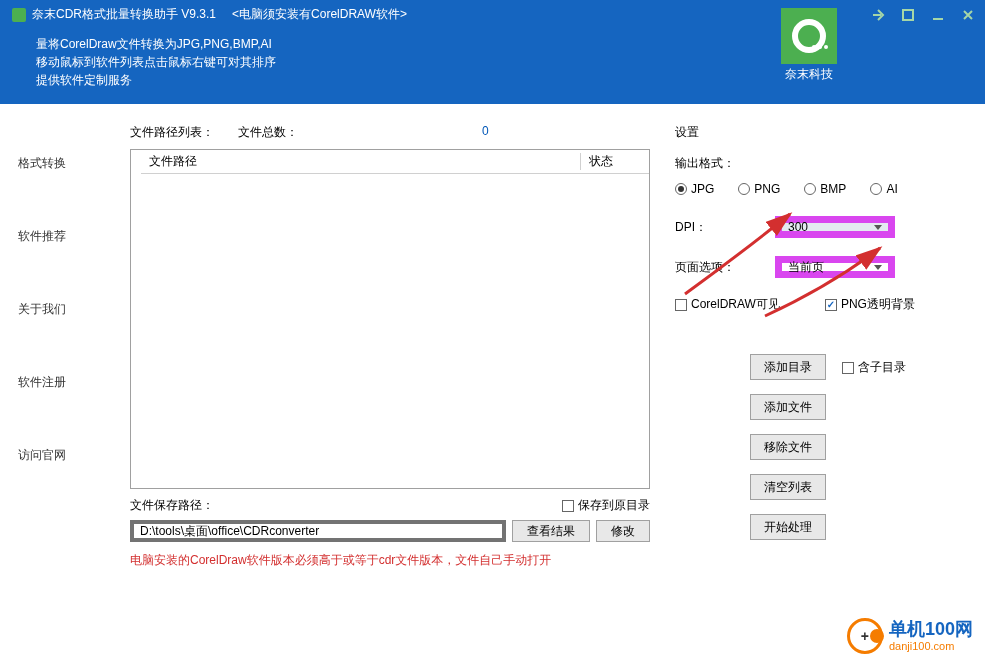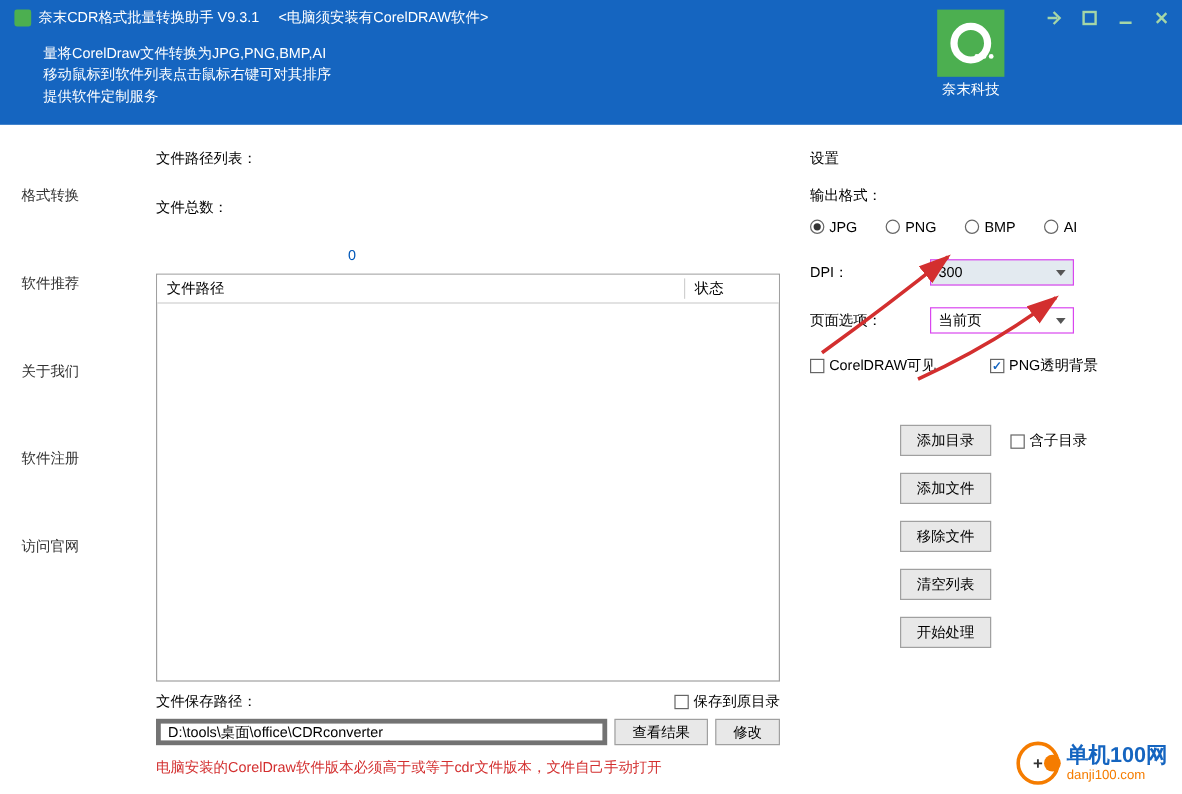--- a/index.html
+++ b/index.html
@@ -17,43 +17,43 @@
     .logo-text { color: #fff; font-size: 12px; margin-top: 2px; }
     .win-controls { position: absolute; right: 8px; top: 6px; display: flex; gap: 12px; }
     .win-btn { width: 18px; height: 18px; color: #a5d6a7; cursor: pointer; display: flex; align-items: center; justify-content: center; }
     .win-btn svg { stroke: #a5d6a7; fill: none; stroke-width: 2; }
     
     .body-area { display: flex; height: calc(100% - 95px); }
     .sidebar { width: 130px; padding-top: 41px; }
     .sidebar-item { font-size: 12px; color: #333; padding: 10px 18px; margin-bottom: 36px; cursor: pointer; }
     
     .main { flex: 1; padding: 20px 12px 0 0; position: relative; }
-    .list-header { display: flex; gap: 24px; font-size: 12px; margin-bottom: 8px; flex-direction: column; }
+    .list-header { display: flex; gap: 24px; font-size: 12px; margin-bottom: 8px; }
     .list-header .count { margin-left: 160px; color: #0057b8; }
-    .file-table { border: 1px solid #a0a0a0; width: 520px; height: 340px; background: #fff; }
+    .file-table { border: 1px solid #a0a0a0; width: 520px; height: 340px; background: #fff; padding-left: 10px; }
     .table-head { display: flex; background: #fff; border-bottom: 1px solid #d0d0d0; font-size: 12px; height: 24px; align-items: center; }
     .th-path { width: 440px; padding-left: 8px; border-right: 1px solid #d0d0d0; }
     .th-status { flex: 1; padding-left: 8px; }
     
     .save-row { margin-top: 8px; display: flex; align-items: center; gap: 12px; font-size: 12px; width: 520px; justify-content: space-between; }
     .save-input-row { margin-top: 6px; display: flex; gap: 6px; width: 520px; }
     .path-input { flex: 1; height: 22px; border: 4px solid #737373; padding: 0 6px; font-size: 12px; }
     .small-btn { height: 22px; padding: 0 14px; font-size: 12px; background: #e8e8e8; border: 1px solid #a0a0a0; cursor: pointer; }
     .warning { color: #d32f2f; font-size: 12px; margin-top: 10px; }
     
     .settings { position: absolute; left: 545px; top: 20px; width: 300px; font-size: 12px; }
     .settings-title { margin-bottom: 14px; }
     .settings-label { margin-bottom: 10px; }
     .radio-row { display: flex; gap: 24px; margin-bottom: 20px; }
     .radio-item { display: flex; align-items: center; gap: 4px; cursor: pointer; }
     .radio { width: 12px; height: 12px; border: 1px solid #666; border-radius: 50%; display: inline-flex; align-items: center; justify-content: center; }
     .radio.checked::after { content: ""; width: 6px; height: 6px; background: #333; border-radius: 50%; }
     .form-row { display: flex; align-items: center; margin-bottom: 18px; gap: 12px; }
     .form-row label { width: 60px; }
-    .select { background: #e3eaf0; border: 1px solid #d946ef; height: 22px; width: 120px; padding: 0 6px; display: flex; align-items: center; justify-content: space-between; cursor: pointer; }
+    .select { background: #e3eaf0; border: 7px solid #d946ef; height: 22px; width: 120px; padding: 0 6px; display: flex; align-items: center; justify-content: space-between; cursor: pointer; }
     .select::after { content: ""; border-left: 4px solid transparent; border-right: 4px solid transparent; border-top: 5px solid #555; }
     .checkbox-row { display: flex; gap: 45px; margin-bottom: 20px; }
     .cb-item { display: flex; align-items: center; gap: 4px; cursor: pointer; }
     .cb { width: 12px; height: 12px; border: 1px solid #666; display: inline-flex; align-items: center; justify-content: center; }
     .cb.checked::after { content: "✓"; font-size: 10px; color: #1565c0; font-weight: bold; }
     
     .action-col { position: absolute; left: 620px; top: 250px; display: flex; flex-direction: column; gap: 14px; }
     .action-btn { width: 76px; height: 26px; background: #e8e8e8; border: 1px solid #a0a0a0; font-size: 12px; cursor: pointer; }
     .subdir-cb { position: absolute; left: 712px; top: 255px; display: flex; align-items: center; gap: 4px; font-size: 12px; }
     

